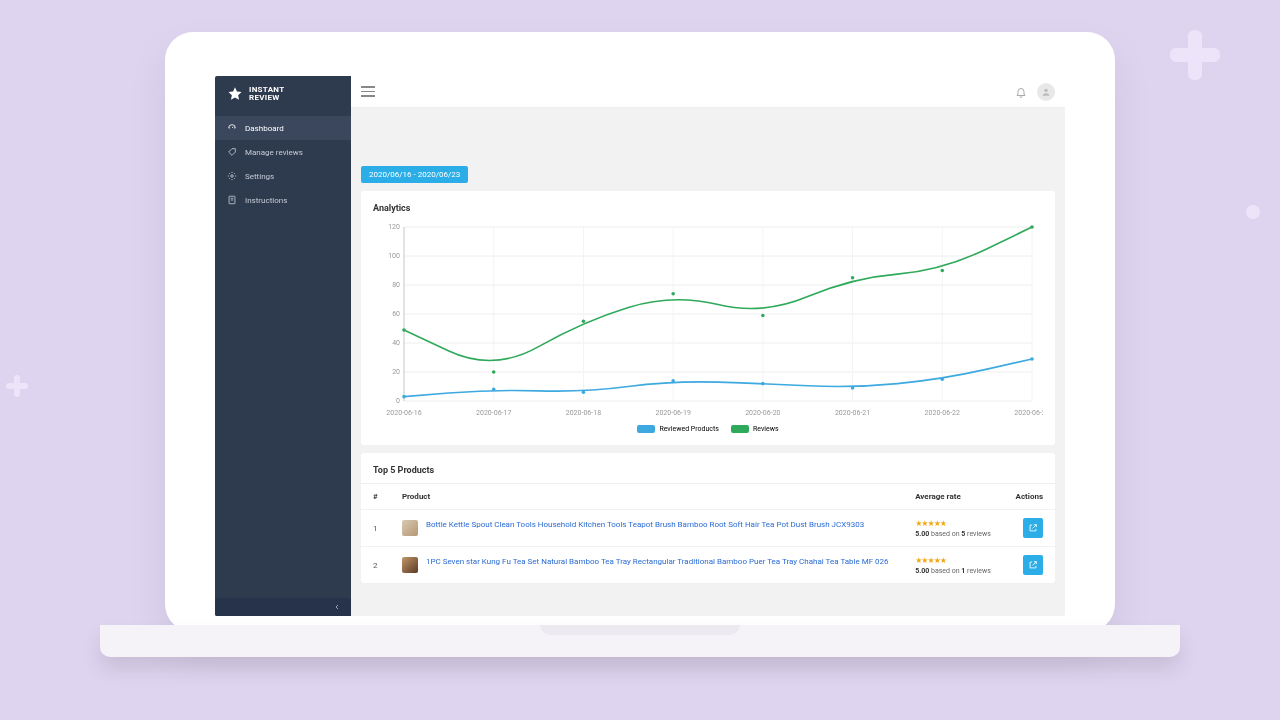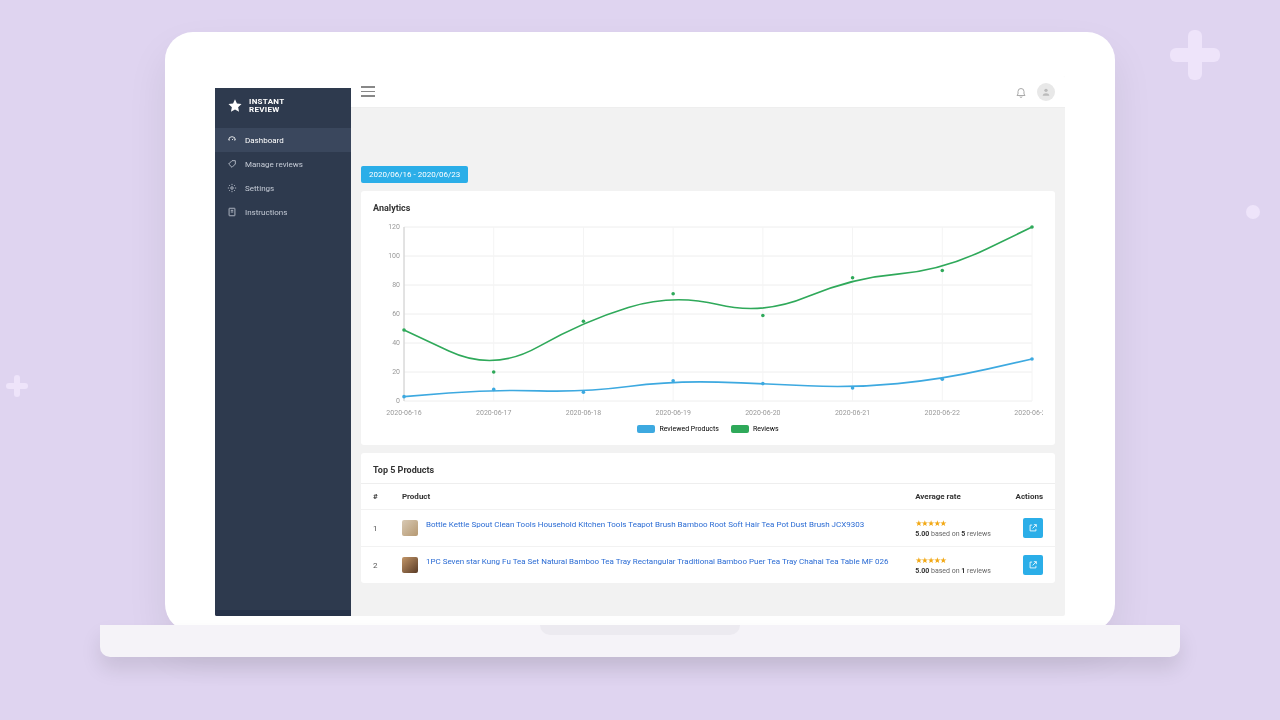--- a/index.html
+++ b/index.html
@@ -16,21 +16,21 @@
 .bg-plus-sm::before { width: 22px; height: 6px; top: 8px; left: 0; }
 .bg-plus-sm::after { width: 6px; height: 22px; top: 0; left: 8px; }
 
 
 .laptop { position: absolute; top: 32px; left: 165px; width: 950px; height: 600px; background: #fff; border-radius: 28px; box-shadow: 0 20px 40px rgba(0,0,0,0.08); overflow: hidden; }
 .laptop-base { position: absolute; top: 625px; left: 100px; width: 1080px; height: 32px; background: #f5f3f8; border-radius: 0 0 10px 10px; box-shadow: 0 12px 20px rgba(0,0,0,0.10); }
 .laptop-notch { position: absolute; top: 625px; left: 540px; width: 200px; height: 10px; background: #eceaf0; border-radius: 0 0 10px 10px; }
 .laptop-inner { position: absolute; top: 44px; left: 50px; width: 850px; height: 540px; overflow: hidden; border-radius: 2px; }
 
 
-.sidebar { position: absolute; top: 12px; left: 0; width: 136px; height: 100%; background: #2e3a4e; color: #fff; }
+.sidebar { position: absolute; top: 0; left: 0; width: 136px; height: 100%; background: #2e3a4e; color: #fff; }
 .main { position: absolute; top: 0; left: 136px; right: 0; height: 100%; background: #f2f2f2; display: flex; flex-direction: column; }
 .topbar { height: 32px; background: #fff; display: flex; align-items: center; padding: 0 10px; border-bottom: 1px solid #eee; }
 .hamburger { cursor: pointer; display: flex; flex-direction: column; gap: 3px; }
 .hamburger span { width: 14px; height: 1.5px; background: #888; display: block; }
 .topbar-right { margin-left: auto; display: flex; align-items: center; gap: 10px; }
 .bell-icon { width: 12px; height: 12px; color: #aaa; }
 .avatar { width: 18px; height: 18px; background: #e8e8e8; border-radius: 50%; display: flex; align-items: center; justify-content: center; }
 .avatar svg { width: 10px; height: 10px; color: #bbb; }
 
 .logo { display: flex; align-items: center; gap: 6px; padding: 10px 12px 14px; }

